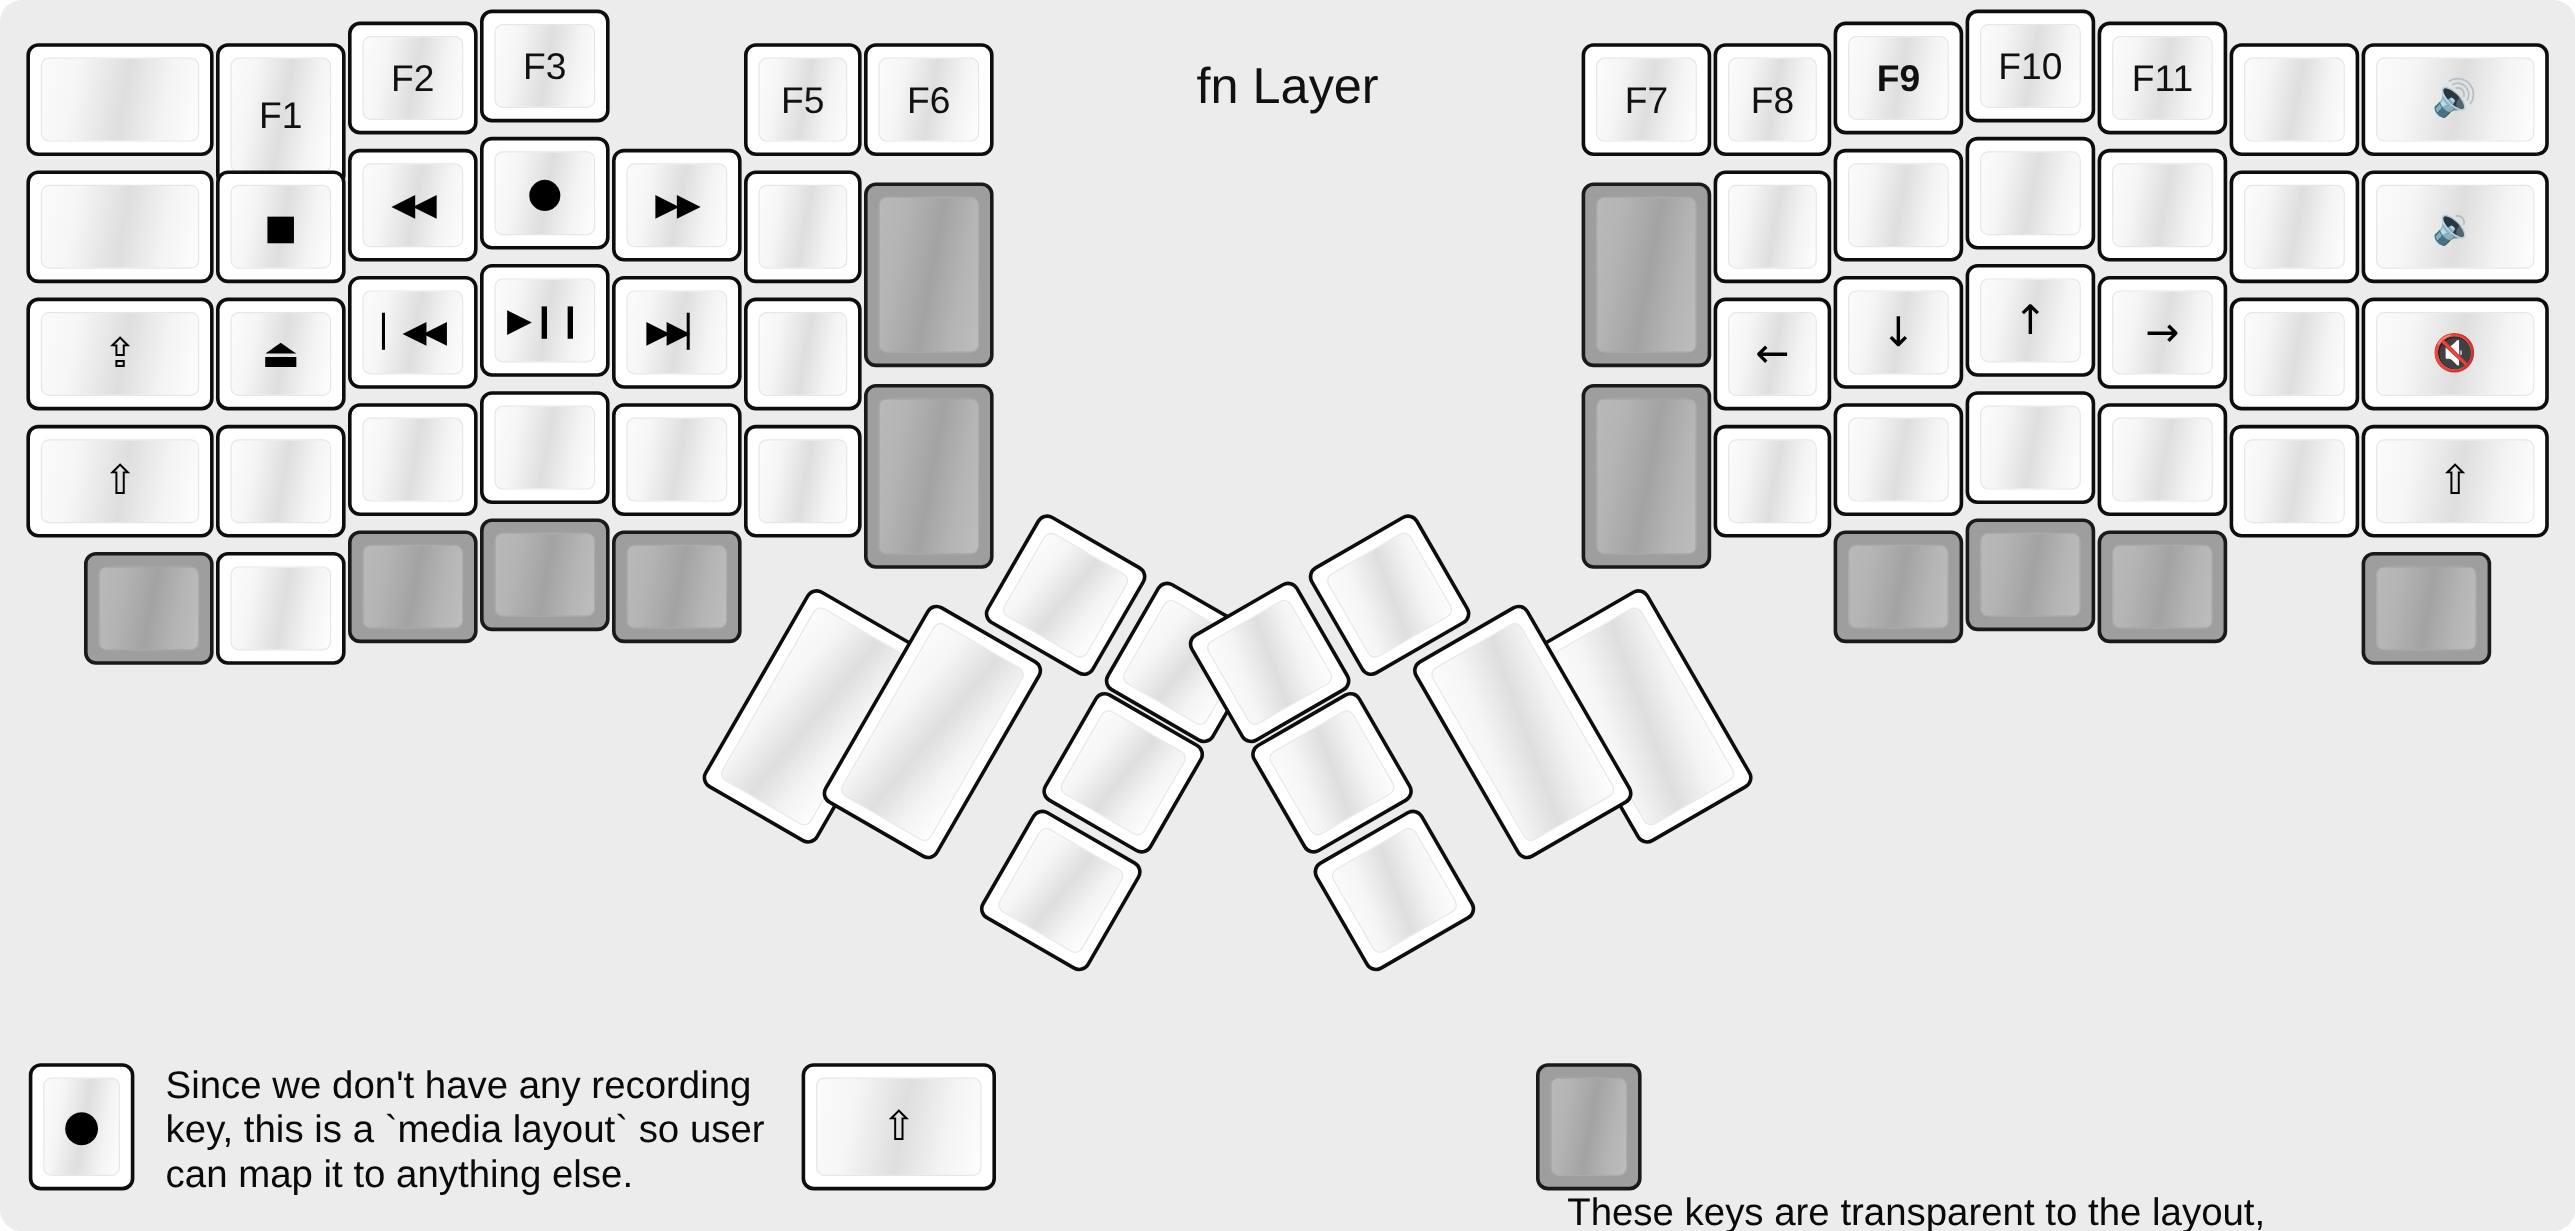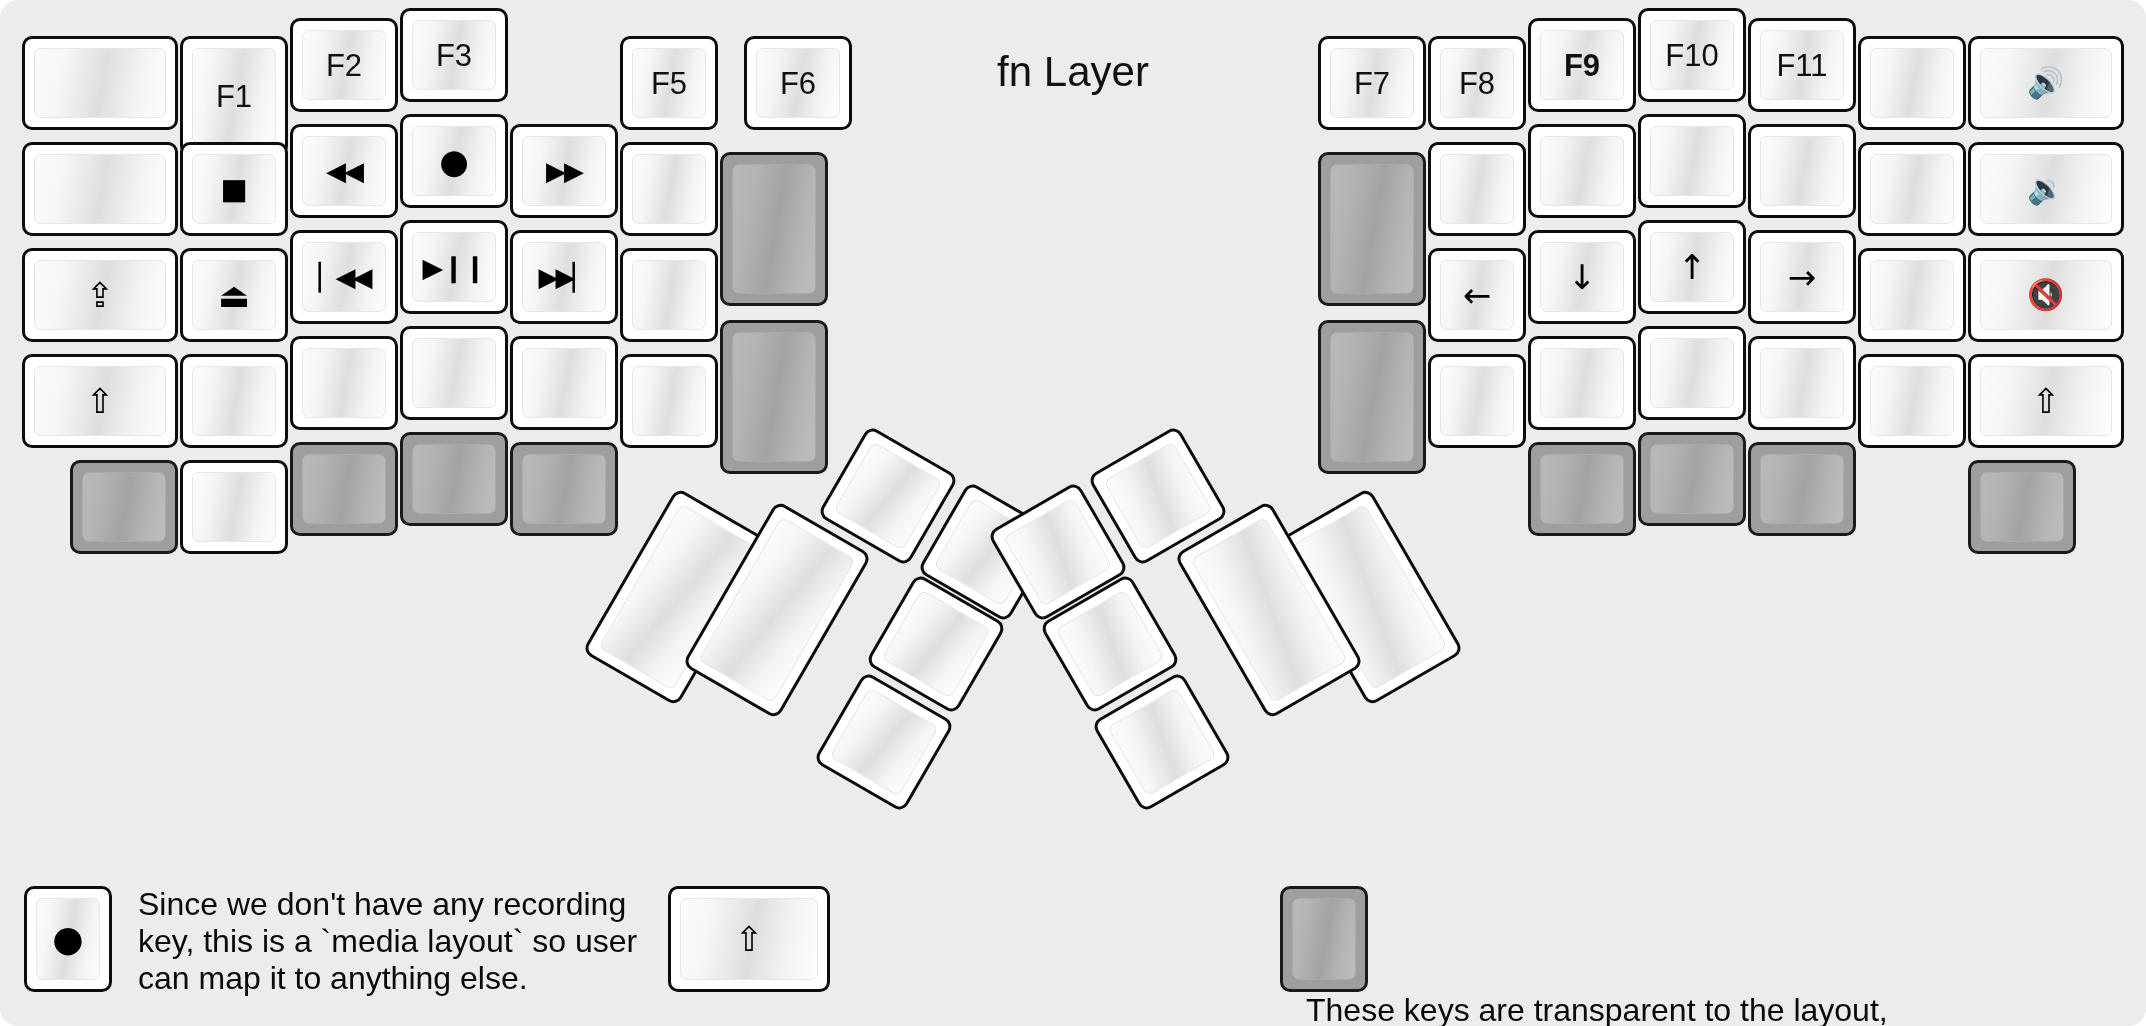--- a/index.html
+++ b/index.html
@@ -240,21 +240,21 @@
     <div class="key" style="left:620px;top:142px;width:98px;height:94px;">
         <span class="cap"></span>
       </div>
     <div class="key" style="left:620px;top:248px;width:98px;height:94px;">
         <span class="cap"></span>
       </div>
     <div class="key" style="left:620px;top:354px;width:98px;height:94px;">
         <span class="cap"></span>
       </div>
 
-    <div class="key" style="left:720px;top:36px;width:108px;height:94px;margin-left:24px;">
+    <div class="key" style="left:720px;top:36px;width:108px;height:94px;">
       <span class="cap"></span>
       <span class="legend">F6</span>
     </div>
     <div class="key trans" style="left:720px;top:152px;width:108px;height:154px;">
         <span class="cap"></span>
       </div>
     <div class="key trans" style="left:720px;top:320px;width:108px;height:154px;">
         <span class="cap"></span>
       </div>
 

